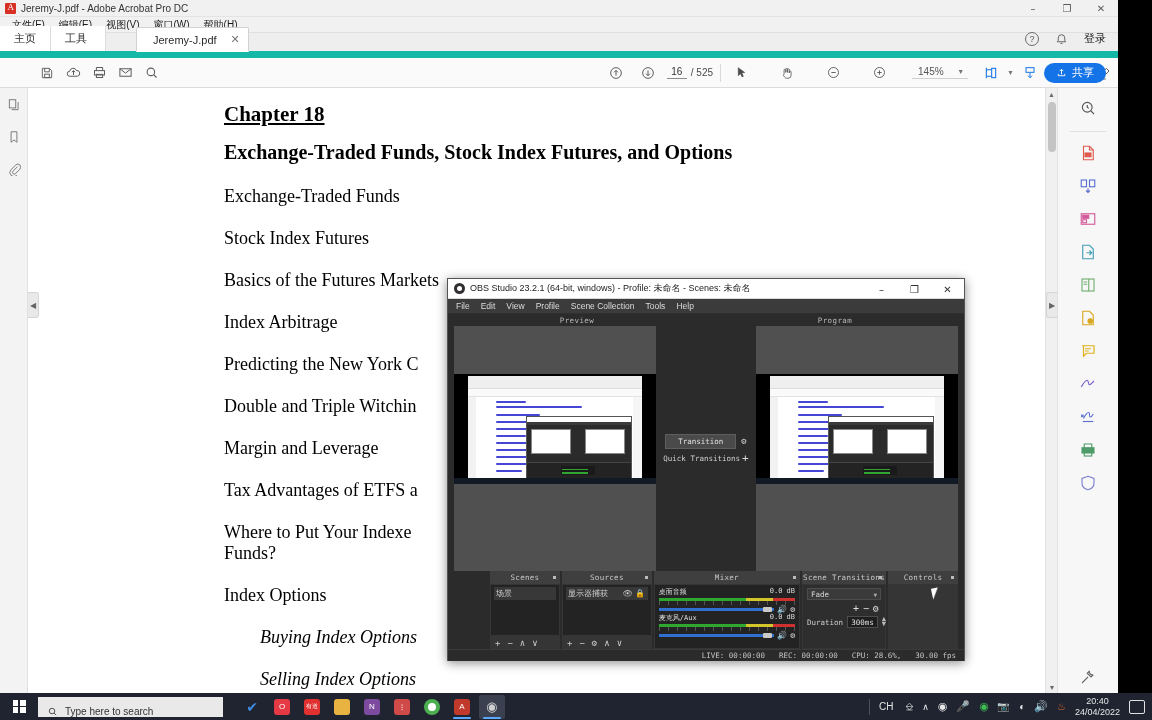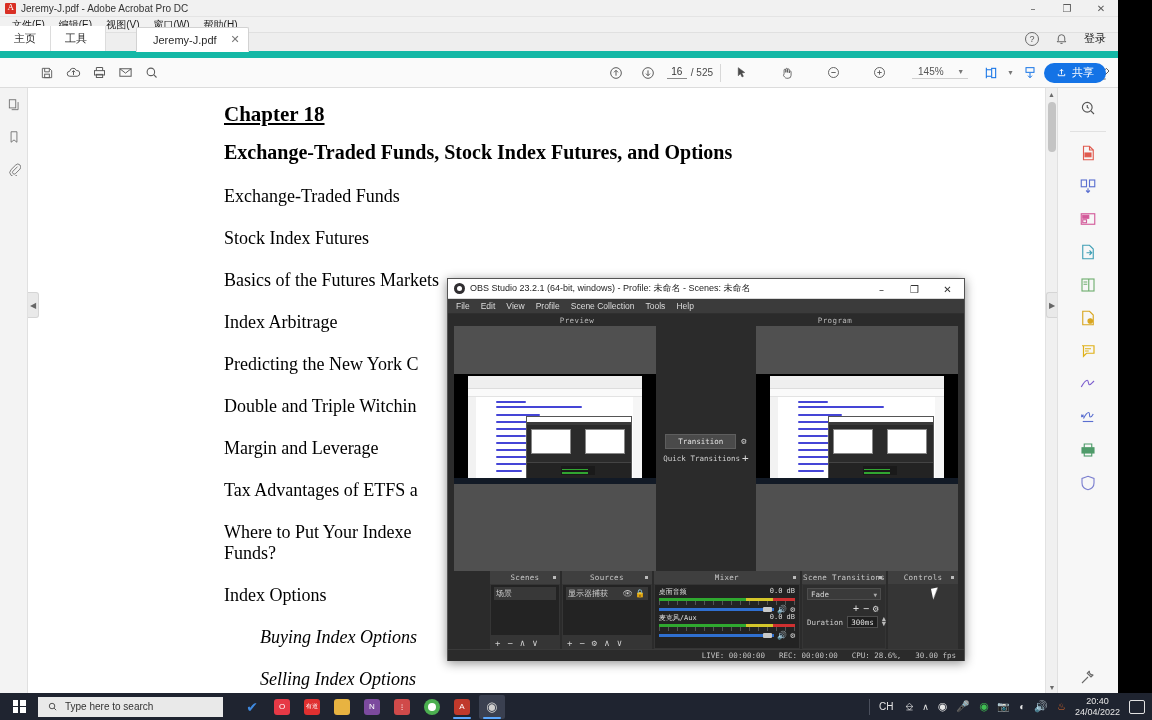--- a/index.html
+++ b/index.html
@@ -278,21 +278,21 @@
 
   
   .taskbar {
     position:absolute; left:0; bottom:0; width:1152px; height:27px;
     background:#1f2430; display:flex; align-items:center;
   }
   .start-btn { width:38px; height:27px; display:flex; align-items:center; justify-content:center;}
   .win-logo { width:13px; height:13px; display:grid; grid-template-columns:1fr 1fr; grid-template-rows:1fr 1fr; gap:1.5px;}
   .win-logo i { background:#fff; display:block;}
   .search-pill {
-    width:185px; height:20px; background:#e9e9e9; display:flex; align-items:center; gap:7px;
+    width:185px; height:20px; background:#e9e9e9; display:flex; align-items:flex-end; gap:7px;
     padding-left:9px; color:#333; font-size:10px; font-family:"Liberation Sans",sans-serif;
   }
   .tb-apps { display:flex; align-items:center; gap:4px; margin-left:16px; }
   .tb-app { width:26px; height:24px; display:flex; align-items:center; justify-content:center; border-radius:2px; position:relative;}
   .tb-app.active { background:#3a4050; }
   .tb-app .under { position:absolute; bottom:0; left:4px; width:18px; height:2px; background:#5aa7ff; border-radius:1px;}
   .sq { width:16px; height:16px; border-radius:3px; display:flex; align-items:center; justify-content:center; font-size:8px; color:#fff;}
   .tray { margin-left:auto; display:flex; align-items:center; gap:9px; padding-right:7px; color:#e6e6e6; font-size:10px;}
   .ime { display:flex; align-items:center; gap:12px; color:#e6e6e6; font-size:10px; font-family:"Liberation Sans",sans-serif;}
   .clock { display:flex; flex-direction:column; align-items:center; line-height:11px; font-size:9px; font-family:"Liberation Sans",sans-serif;}

